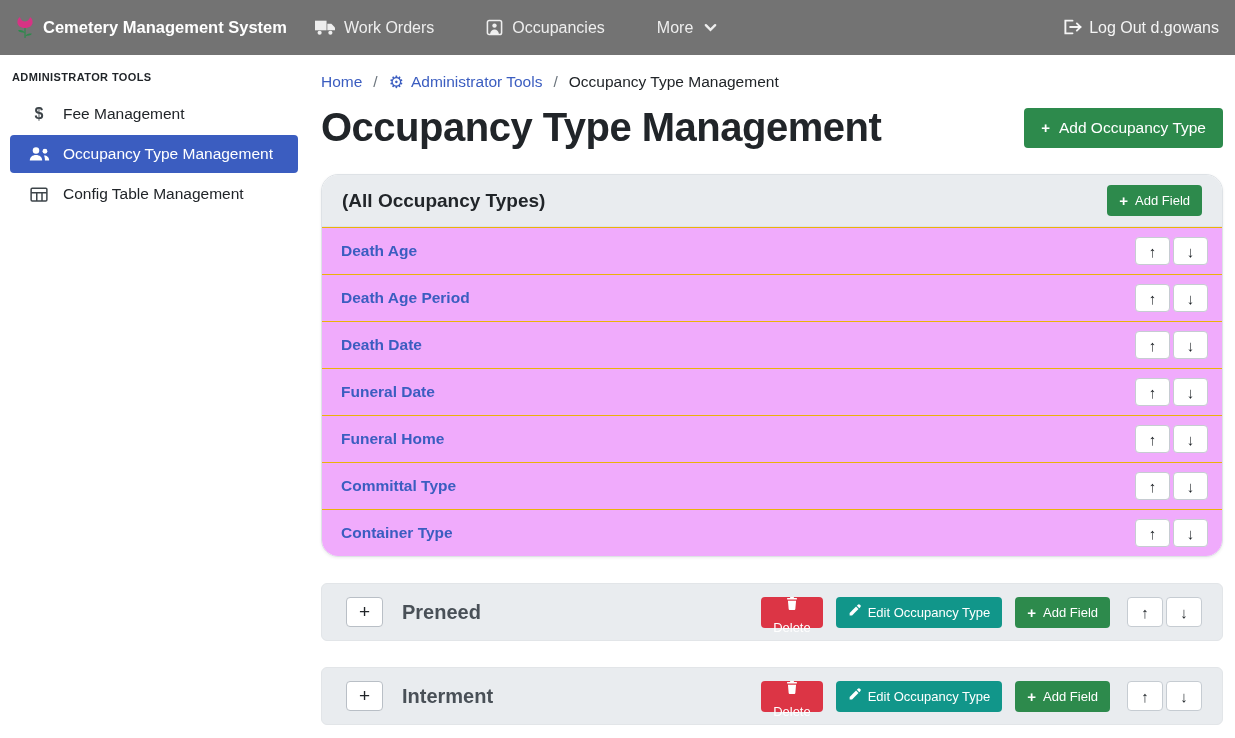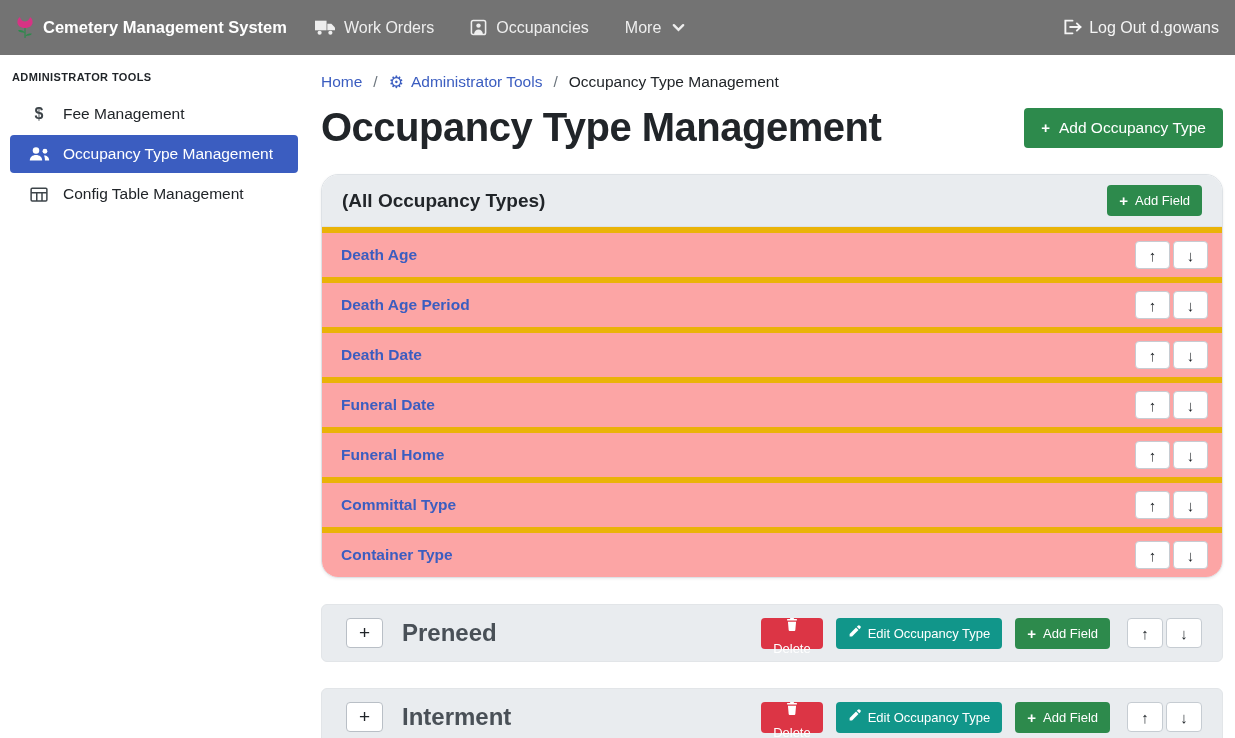--- a/index.html
+++ b/index.html
@@ -8,21 +8,21 @@
     width:1235px; height:738px; overflow:hidden;
     font-family:"Liberation Sans","DejaVu Sans",sans-serif;
     background:#ffffff; color:#212529;
   }
   
   .navbar {
     height:55px; background:#737373; color:#e9ecef;
     display:flex; align-items:center; padding:0 16px;
   }
   .brand { display:flex; align-items:center; gap:9px; color:#ffffff; font-weight:700; font-size:16.5px; cursor:pointer; }
-  .nav-links { display:flex; align-items:center; gap:36px; margin-left:28px; }
+  .nav-links { display:flex; align-items:center; gap:52px; margin-left:28px; }
   .nav-link { display:flex; align-items:center; gap:9px; color:rgba(255,255,255,.88); font-size:16px; cursor:pointer; text-decoration:none; }
   .nav-link .chev { margin-left:2px; display:flex; }
   .logout { margin-left:auto; display:flex; align-items:flex-start; gap:7px; color:rgba(255,255,255,.92); font-size:16px; cursor:pointer; text-decoration:none; }
   .navbar svg { display:block; }
 
   
   .layout { display:flex; height:683px; overflow:hidden; }
   .sidebar { width:310px; flex-shrink:0; padding-top:10px; }
   .sidebar-heading {
     font-size:11px; font-weight:700; letter-spacing:.4px; color:#1f2327;
@@ -65,41 +65,41 @@
     overflow:hidden; box-shadow:0 1px 3px rgba(0,0,0,.07);
   }
   .card-header {
     background:#e9ecef; min-height:52px; padding:8px 20px;
     display:flex; align-items:center; border-bottom:1px solid #dee2e6;
   }
   .card-title { font-size:19px; font-weight:600; color:#212529; }
   .card-header .btn { margin-left:auto; }
   .field-row {
     display:flex; align-items:center; min-height:47px; padding:8px 14px;
-    border-top:6px solid #eab308; background:#fca5a5;
+    border-top:1px solid #eab308; background:#f0abfc;
   }
   .field-row:first-of-type { border-top:none; }
   .field-link { color:var(--blue); font-weight:700; font-size:15.5px; text-decoration:none; cursor:pointer; padding-left:5px; }
   .arrow-group { margin-left:auto; display:flex; gap:3px; }
   .btn-arrow {
     width:35px; height:28px; background:#fff; border:1px solid #c6ccd2;
     border-radius:4px; display:flex; align-items:center; justify-content:center;
     font-size:15px; color:#1f2428; cursor:pointer;
   }
 
   
   .section-bar {
     margin-top:26px; background:#e9ecef; border:1px solid #e2e5e8; border-radius:6px;
     min-height:58px; padding:0 20px 0 24px; display:flex; align-items:center;
   }
   .btn-expand {
     width:37px; height:30px; background:#fff; border:1px solid #b9bfc6; border-radius:4px;
     display:flex; align-items:center; justify-content:center; font-size:19px; color:#212529; cursor:pointer;
   }
-  .sec-title { font-size:24px; font-weight:600; color:#495057; margin-left:19px; }
+  .sec-title { font-size:20px; font-weight:600; color:#495057; margin-left:19px; }
   .sec-actions { margin-left:auto; display:flex; align-items:center; gap:13px; }
   .sec-actions .arrow-group { margin-left:4px; }
   .sec-arrow { width:36px; height:30px; }
 
   :root { --blue:#3b5dc0; --green:#2d8a4c; --teal:#11968a; --red:#dc3545; }
 </style>
 </head>
 <body>
 
 <nav class="navbar">

